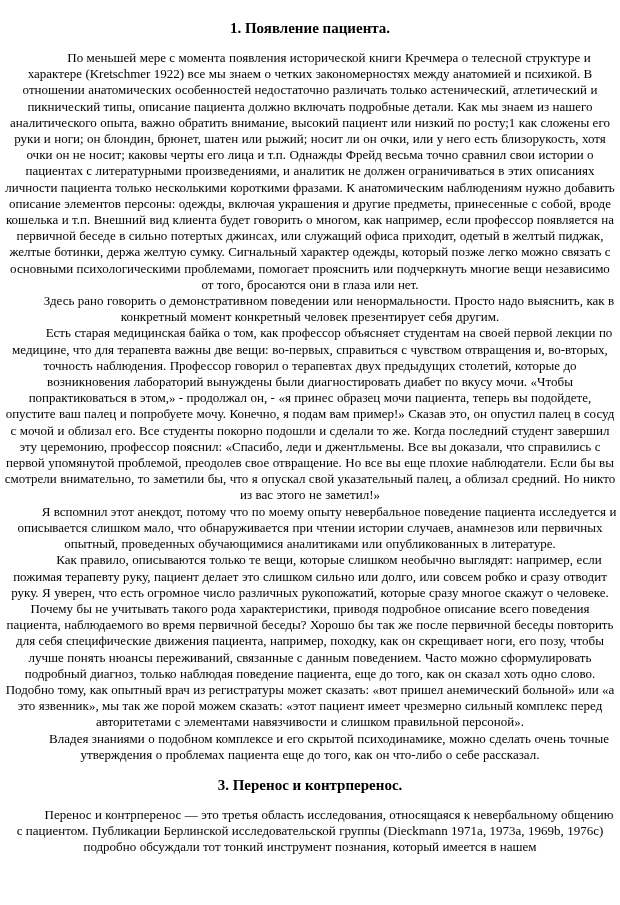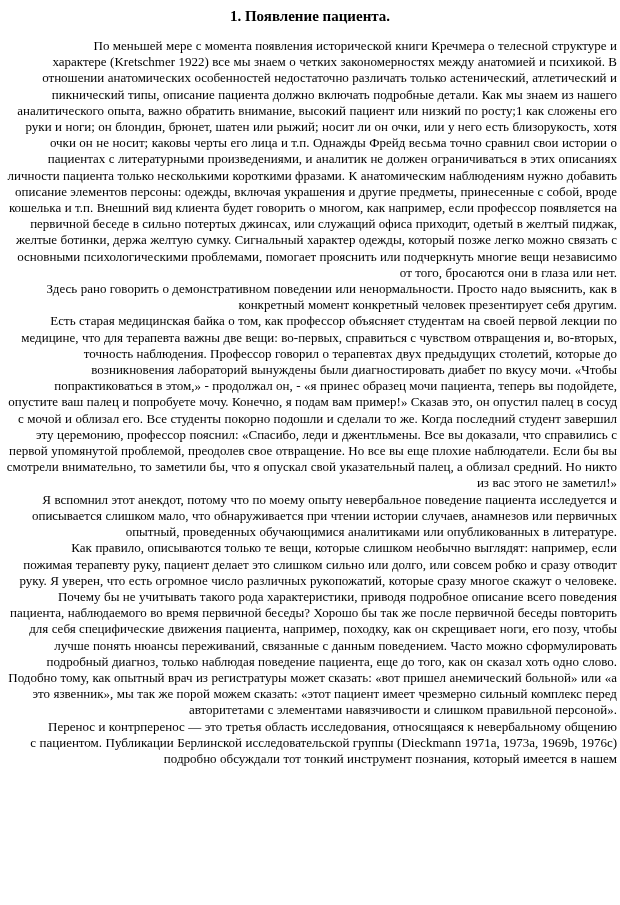--- a/index.html
+++ b/index.html
@@ -9,58 +9,60 @@
   }
   body {
     width: 620px;
     height: 905px;
     overflow: hidden;
   }
   .page {
     box-sizing: border-box;
     width: 620px;
     height: 639px;
-    padding: 4px 3px 0 3px;
+    padding: 16px 3px 0 3px;
     font-family: "Liberation Serif", "DejaVu Serif", serif;
     font-size: 13px;
     line-height: 16.2px;
     color: #000000;
     background: #ffffff;
   }
   .section-heading {
     text-align: center;
     font-weight: bold;
     font-size: 15px;
     line-height: 18px;
     margin: 13px 0 13px 0;
   }
   .section:first-of-type .section-heading {
     margin-top: 3px;
   }
   .para {
     margin: 0;
     text-indent: 38px;
-    text-align: right;
+    text-align: center;
     word-spacing: 0.2px;
   }
 </style>
 </head>
 <body>
 
 <div class="page">
 
   <div class="section">
     <h2 class="section-heading">1. Появление пациента.</h2>
     <p class="para">По меньшей мере с момента появления исторической книги Кречмера о телесной структуре и характере (Kretschmer 1922) все мы знаем о четких закономерностях между анатомией и психикой. В отношении анатомических особенностей недостаточно различать только астенический, атлетический и пикнический типы, описание пациента должно включать подробные детали. Как мы знаем из нашего аналитического опыта, важно обратить внимание, высокий пациент или низкий по росту;1 как сложены его руки и ноги; он блондин, брюнет, шатен или рыжий; носит ли он очки, или у него есть близорукость, хотя очки он не носит; каковы черты его лица и т.п. Однажды Фрейд весьма точно сравнил свои истории о пациентах с литературными произведениями, и аналитик не должен ограничиваться в этих описаниях личности пациента только несколькими короткими фразами. К анатомическим наблюдениям нужно добавить описание элементов персоны: одежды, включая украшения и другие предметы, принесенные с собой, вроде кошелька и т.п. Внешний вид клиента будет говорить о многом, как например, если профессор появляется на первичной беседе в сильно потертых джинсах, или служащий офиса приходит, одетый в желтый пиджак, желтые ботинки, держа желтую сумку. Сигнальный характер одежды, который позже легко можно связать с основными психологическими проблемами, помогает прояснить или подчеркнуть многие вещи независимо от того, бросаются они в глаза или нет.</p>
     <p class="para">Здесь рано говорить о демонстративном поведении или ненормальности. Просто надо выяснить, как в конкретный момент конкретный человек презентирует себя другим.</p>
   </div>
 
   <div class="section">
     <p class="para">Есть старая медицинская байка о том, как профессор объясняет студентам на своей первой лекции по медицине, что для терапевта важны две вещи: во-первых, справиться с чувством отвращения и, во-вторых, точность наблюдения. Профессор говорил о терапевтах двух предыдущих столетий, которые до возникновения лабораторий вынуждены были диагностировать диабет по вкусу мочи. «Чтобы попрактиковаться в этом,» - продолжал он, - «я принес образец мочи пациента, теперь вы подойдете, опустите ваш палец и попробуете мочу. Конечно, я подам вам пример!» Сказав это, он опустил палец в сосуд с мочой и облизал его. Все студенты покорно подошли и сделали то же. Когда последний студент завершил эту церемонию, профессор пояснил: «Спасибо, леди и джентльмены. Все вы доказали, что справились с первой упомянутой проблемой, преодолев свое отвращение. Но все вы еще плохие наблюдатели. Если бы вы смотрели внимательно, то заметили бы, что я опускал свой указательный палец, а облизал средний. Но никто из вас этого не заметил!»</p>
     <p class="para">Я вспомнил этот анекдот, потому что по моему опыту невербальное поведение пациента исследуется и описывается слишком мало, что обнаруживается при чтении истории случаев, анамнезов или первичных опытный, проведенных обучающимися аналитиками или опубликованных в литературе.</p>
     <p class="para">Как правило, описываются только те вещи, которые слишком необычно выглядят: например, если пожимая терапевту руку, пациент делает это слишком сильно или долго, или совсем робко и сразу отводит руку. Я уверен, что есть огромное число различных рукопожатий, которые сразу многое скажут о человеке. Почему бы не учитывать такого рода характеристики, приводя подробное описание всего поведения пациента, наблюдаемого во время первичной беседы? Хорошо бы так же после первичной беседы повторить для себя специфические движения пациента, например, походку, как он скрещивает ноги, его позу, чтобы лучше понять нюансы переживаний, связанные с данным поведением. Часто можно сформулировать подробный диагноз, только наблюдая поведение пациента, еще до того, как он сказал хоть одно слово. Подобно тому, как опытный врач из регистратуры может сказать: «вот пришел анемический больной» или «а это язвенник», мы так же порой можем сказать: «этот пациент имеет чрезмерно сильный комплекс перед авторитетами с элементами навязчивости и слишком правильной персоной».</p>
+    <p class="para">Владея знаниями о подобном комплексе и его скрытой психодинамике, можно сделать очень точные утверждения о проблемах пациента еще до того, как он что-либо о себе рассказал.</p>
   </div>
 
   <div class="section">
+    <h2 class="section-heading">3. Перенос и контрперенос.</h2>
     <p class="para">Перенос и контрперенос — это третья область исследования, относящаяся к невербальному общению с пациентом. Публикации Берлинской исследовательской группы (Dieckmann 1971a, 1973a, 1969b, 1976c) подробно обсуждали тот тонкий инструмент познания, который имеется в нашем</p>
   </div>
 
 </div>
 
 </body></html>

